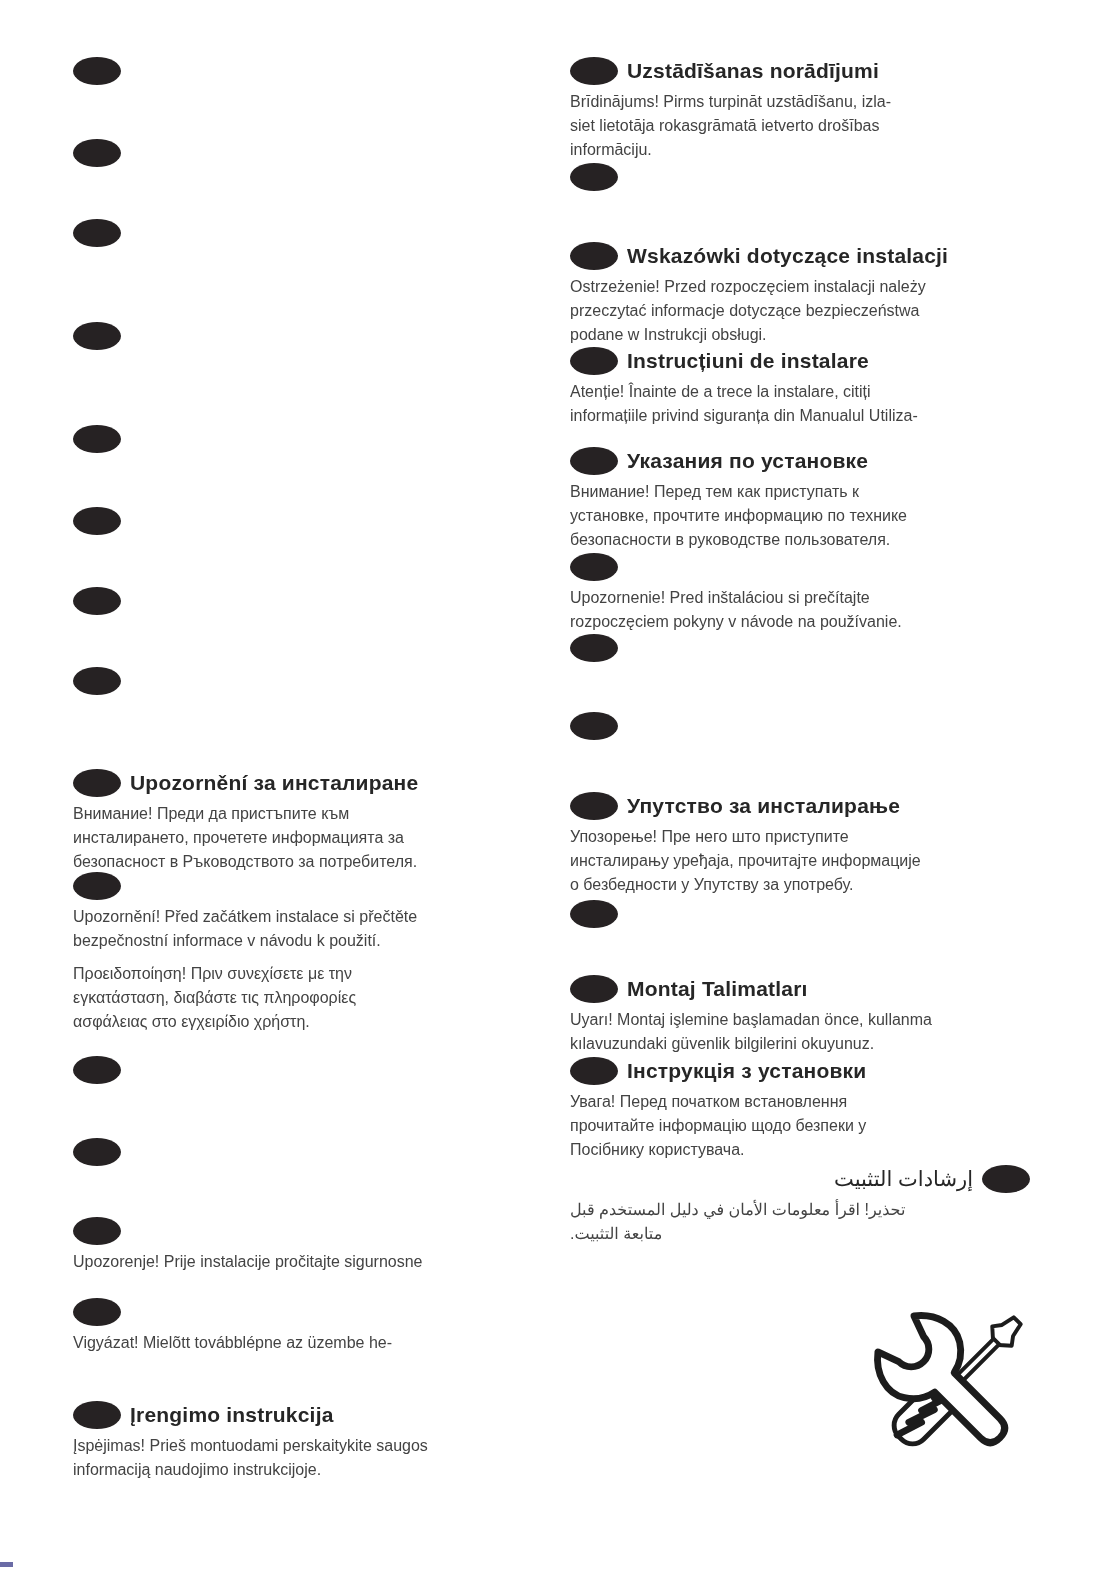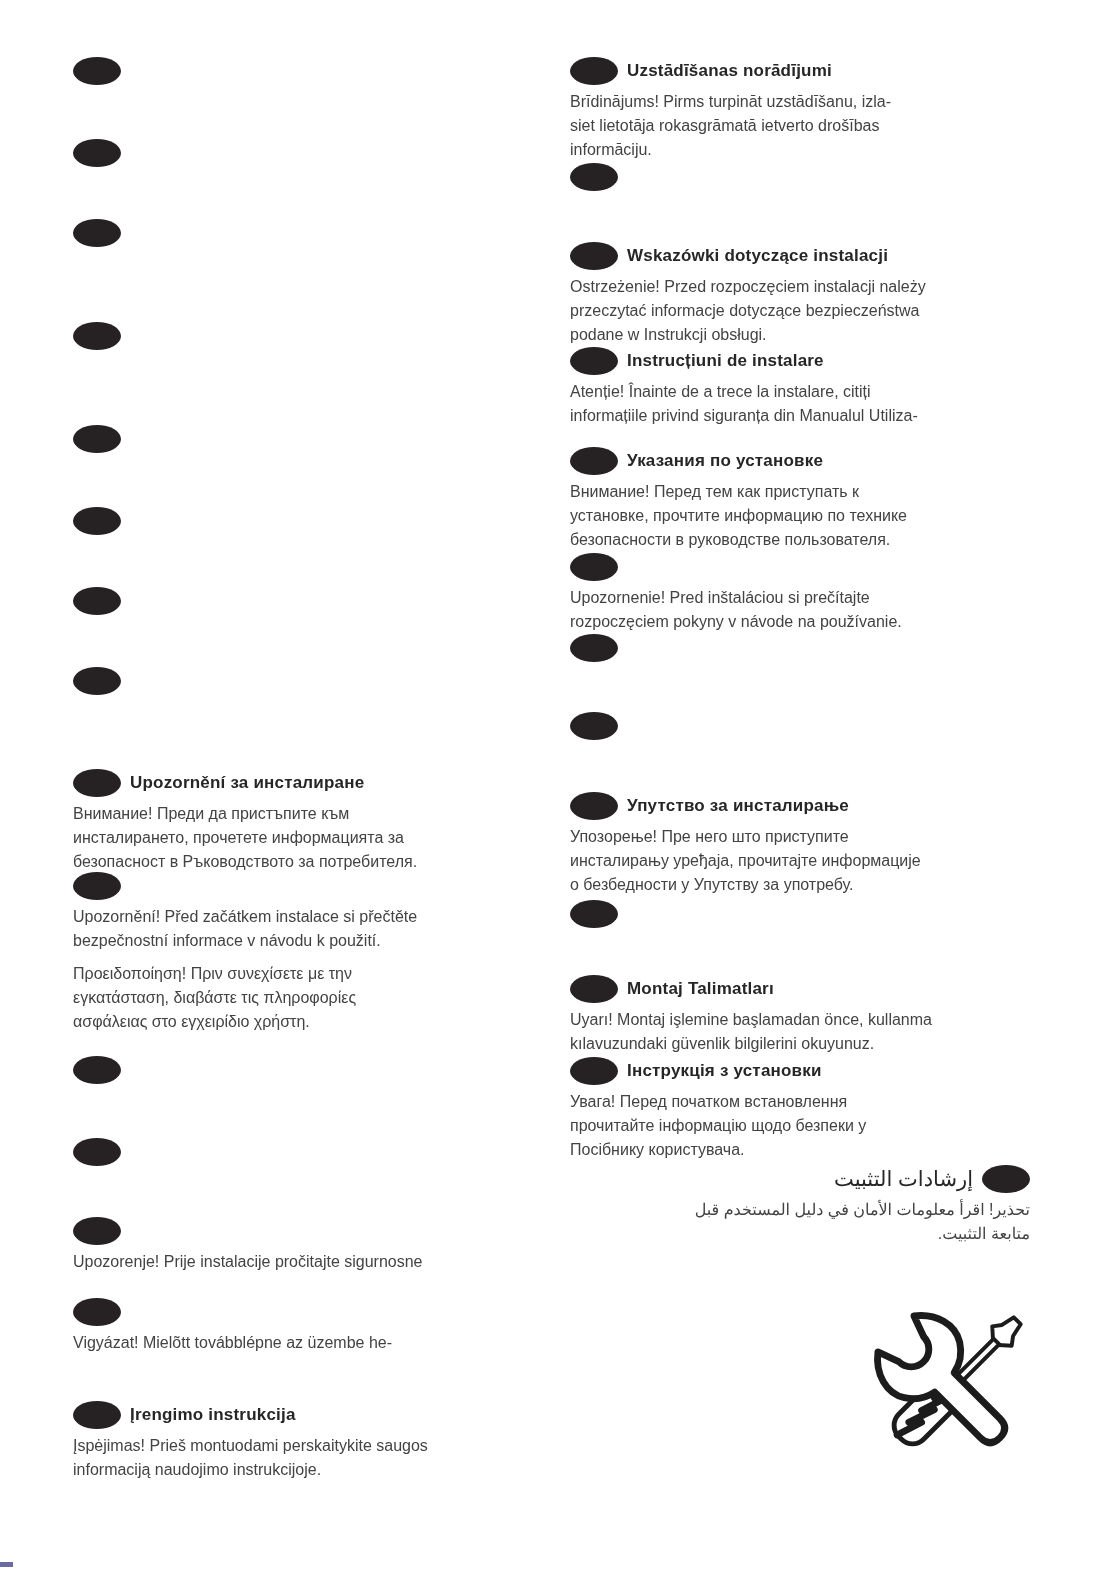--- a/index.html
+++ b/index.html
@@ -14,31 +14,31 @@
     width:48px;height:28px;
     border-radius:50%;
     background:var(--flag-oval,#262223);
     flex:0 0 auto;
   }
   .flag.abs{position:absolute;}
   .sec{position:absolute;width:497px;}
   .sec.rightcol{width:460px;}
   .head{display:flex;align-items:center;gap:9px;height:28px;}
   .heading{
-    font-size:17px;font-weight:bold;
+    font-size:21px;font-weight:bold;
     color:var(--heading-text,#262626);
     letter-spacing:.2px;white-space:pre;
   }
   .body{
     margin-top:5px;
     font-size:16px;line-height:24px;
     color:var(--body-text,#434343);
     white-space:pre;
   }
-  .sec-ar{direction:rtl;text-align:right;}
+  .sec-ar{direction:rtl;text-align:left;}
   .sec-ar .heading{font-weight:normal;font-size:21px;}
   .tools-icon{position:absolute;left:852px;top:1286px;}
   .artifact{
     position:absolute;left:0;top:1562px;width:13px;height:5px;
     background:var(--artifact-blue,#6a6ba6);
   }
 </style>
 </head>
 <body>
 

